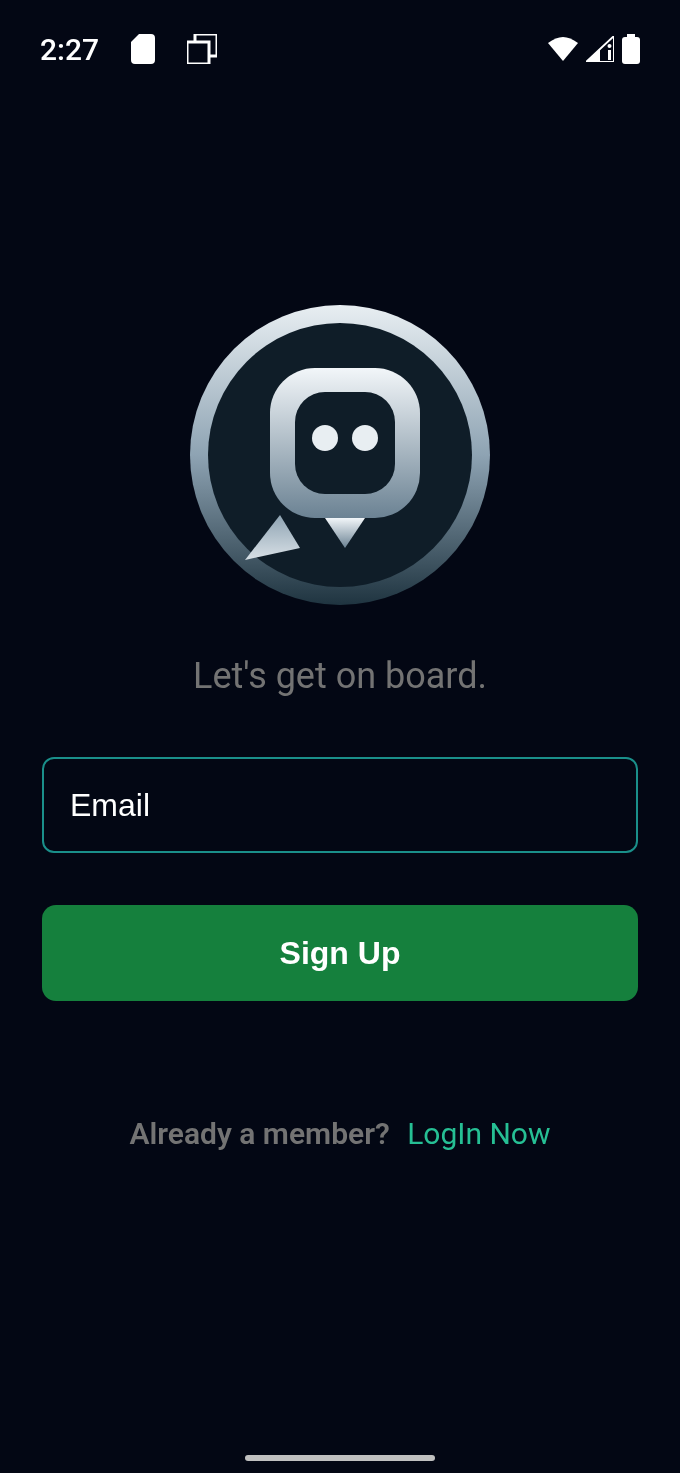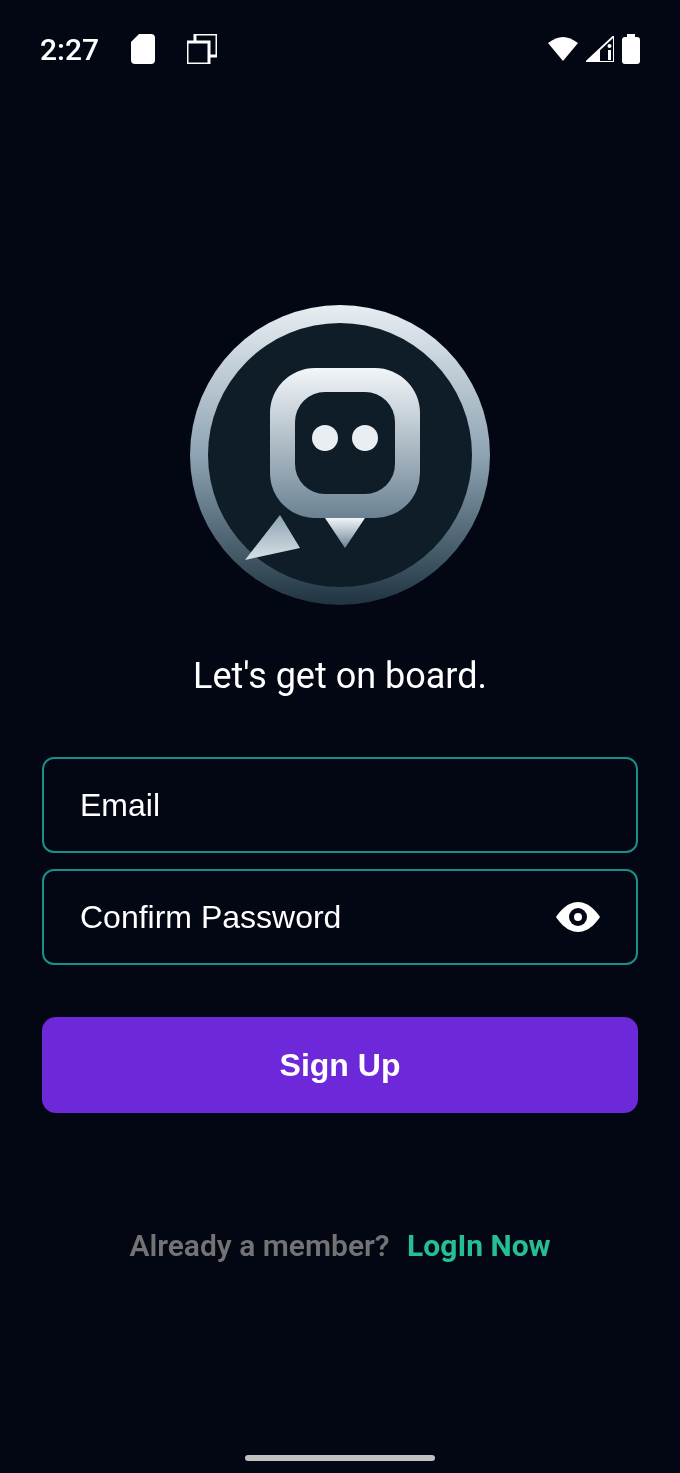--- a/index.html
+++ b/index.html
@@ -45,35 +45,35 @@
       margin-top: 230px;
     }
     .logo {
       width: 310px;
       height: 310px;
     }
     .headline {
       text-align: center;
       font-size: 36px;
       font-weight: 400;
-      color: #ffffff;
+      color: #737373;
       margin-top: 45px;
     }
     .form {
       padding: 60px 42px 0 42px;
     }
     .input-row {
       position: relative;
       border: 2px solid #1a8f8a;
       border-radius: 12px;
       height: 96px;
       margin-bottom: 16px;
       display: flex;
       align-items: center;
-      padding: 0 36px;
+      padding: 0 26px;
     }
     .input-field {
       flex: 1;
       background: transparent;
       border: none;
       outline: none;
       color: #fff;
       font-size: 32px;
       font-weight: 400;
     }
@@ -84,41 +84,41 @@
       background: transparent;
       border: none;
       padding: 0;
       display: flex;
       align-items: center;
       cursor: pointer;
     }
     .signup-button {
       width: 100%;
       height: 96px;
-      background: #6d28d9;
+      background: #15803d;
       border: none;
       border-radius: 14px;
       color: #fff;
       font-size: 32px;
       font-weight: 700;
       margin-top: 36px;
       cursor: pointer;
     }
     .footer-row {
       text-align: center;
       margin-top: 115px;
       font-size: 30px;
       font-weight: 600;
     }
     .footer-text {
       color: #737373;
     }
     .login-link {
       color: #26bf94;
-      font-weight: 700;
+      font-weight: 400;
       cursor: pointer;
       margin-left: 10px;
     }
     .nav-bar {
       position: absolute;
       bottom: 0;
       left: 0;
       right: 0;
       height: 30px;
       display: flex;
@@ -202,30 +202,20 @@
 </div>
 
 <div class="headline">Let's get on board.</div>
 
 <div class="form">
   <div class="input-row">
     <input class="input-field" type="text" placeholder="Email" style="">
   </div>
 
 
-  <div class="input-row">
-    <input class="input-field" type="password" placeholder="Confirm Password" style="">
-    <button class="eye-button">
-      <svg width="44" height="30" viewBox="0 0 44 30">
-        <path d="M22 0 C10 0 2 12 0 15 C2 18 10 30 22 30 C34 30 42 18 44 15 C42 12 34 0 22 0 Z" fill="#fff"></path>
-        <circle cx="22" cy="15" r="9" fill="#030714"></circle>
-        <circle cx="22" cy="15" r="4" fill="#fff"></circle>
-      </svg>
-    </button>
-  </div>
 
   <button class="signup-button">Sign Up</button>
 </div>
 
 <div class="footer-row">
   <span class="footer-text">Already a member?</span>
   <span class="login-link">LogIn Now</span>
 </div>
 
 <div class="nav-bar">

